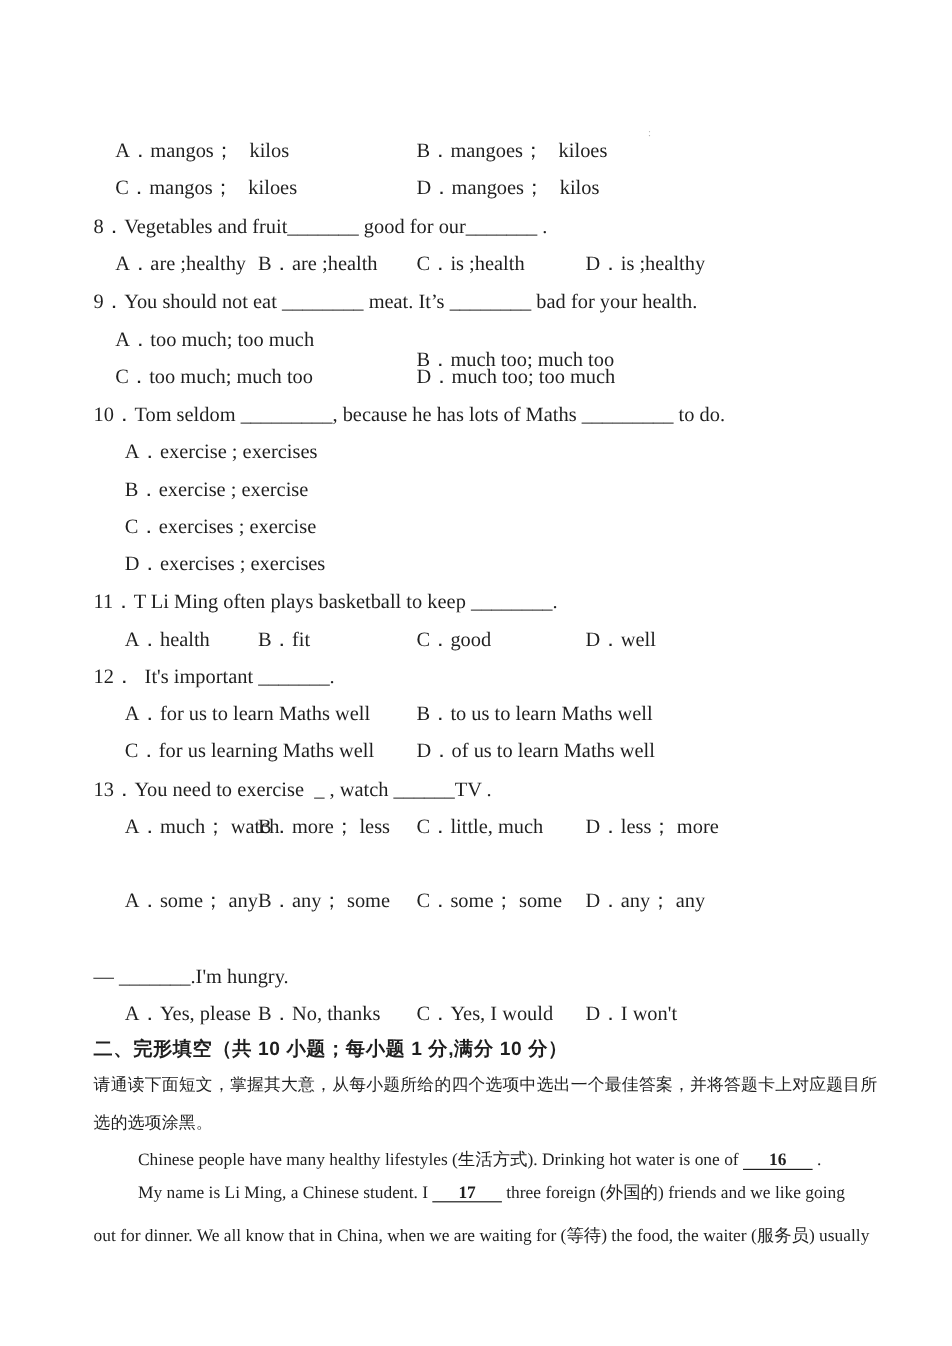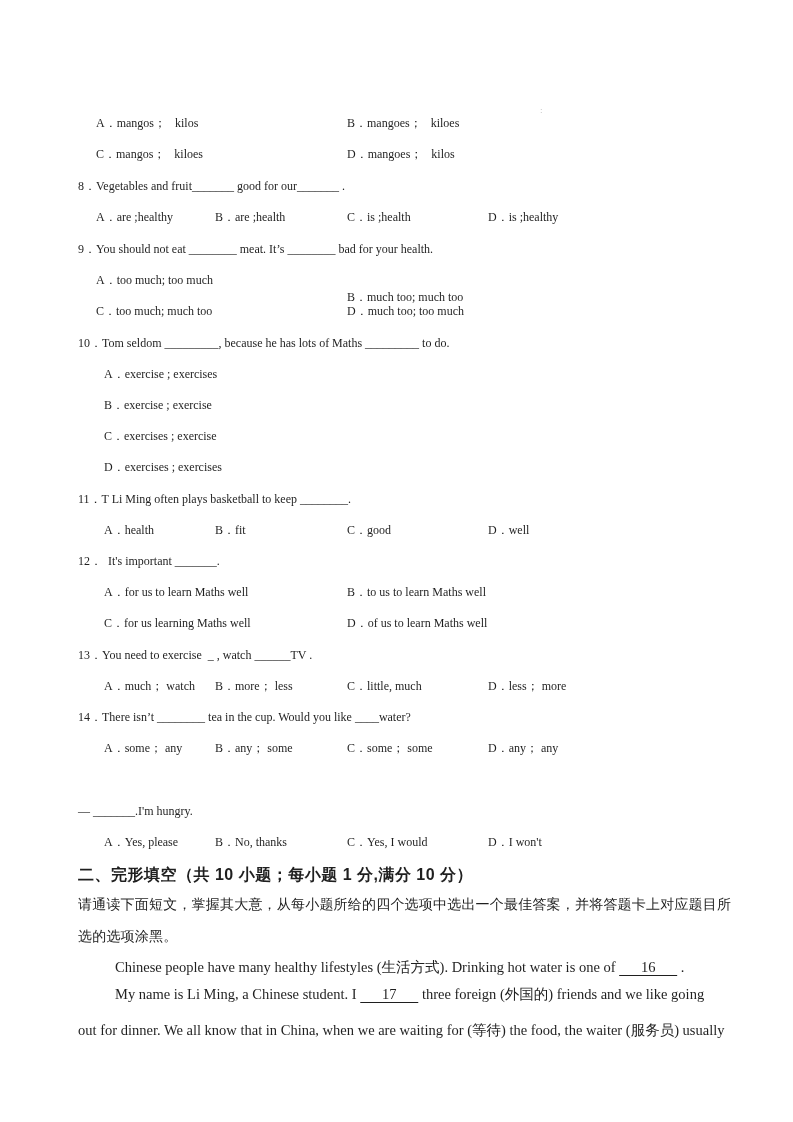--- a/index.html
+++ b/index.html
@@ -9,33 +9,33 @@
     height: 1122px;
     background: #ffffff;
     overflow: hidden;
     font-family: "Liberation Serif", "DejaVu Serif", serif;
     color: #1f1f1f;
   }
   .t {
     position: absolute;
     white-space: pre;
     font-family: "Liberation Serif", "DejaVu Serif", serif;
-    font-size: 12px;
+    font-size: 17px;
     line-height: 1.2;
     color: #1f1f1f;
   }
   .hdr {
     font-family: "Liberation Sans", "DejaVu Sans", sans-serif;
     font-weight: bold;
     font-size: 16px;
     letter-spacing: 0.5px;
   }
   .cn { font-size: 14px; letter-spacing: 0.2px; }
   .pas { font-size: 14.5px; }
-  .blank { text-decoration: underline; text-underline-offset: 3px; }
+  .blank { text-decoration: underline; text-underline-offset: 3px; font-weight: bold; }
   .stray { font-size: 9px; color: #b5b5b5; }
 </style>
 </head>
 <body>
 
 <div class="page">
 
   <div class="t stray" style="left:540px; top:105px;">:</div>
 
   <div class="t" style="left:96px;  top:116px;">A．mangos；   kilos</div>
@@ -72,21 +72,20 @@
   <div class="t" style="left:347px; top:585px;">B．to us to learn Maths well</div>
   <div class="t" style="left:104px; top:616px;">C．for us learning Maths well</div>
   <div class="t" style="left:347px; top:616px;">D．of us to learn Maths well</div>
 
   <div class="t" style="left:78px;  top:648px;">13．You need to exercise  _ , watch ______TV .</div>
   <div class="t" style="left:104px; top:679px;">A．much； watch</div>
   <div class="t" style="left:215px; top:679px;">B．more； less</div>
   <div class="t" style="left:347px; top:679px;">C．little, much</div>
   <div class="t" style="left:488px; top:679px;font-family:Liberation Serif, serif;">D．less； more</div>
 
-  <div class="t" style="left:78px;  top:710px;">14．There isn’t ________ tea in the cup. Would you like ____water?</div>
   <div class="t" style="left:104px; top:741px;">A．some； any</div>
   <div class="t" style="left:215px; top:741px;">B．any； some</div>
   <div class="t" style="left:347px; top:741px;">C．some； some</div>
   <div class="t" style="left:488px; top:741px;">D．any； any</div>
 
   <div class="t" style="left:78px;  top:804px;">— _______.I'm hungry.</div>
   <div class="t" style="left:104px; top:835px;">A．Yes, please</div>
   <div class="t" style="left:215px; top:835px;">B．No, thanks</div>
   <div class="t" style="left:347px; top:835px;">C．Yes, I would</div>
   <div class="t" style="left:488px; top:835px;">D．I won't</div>

